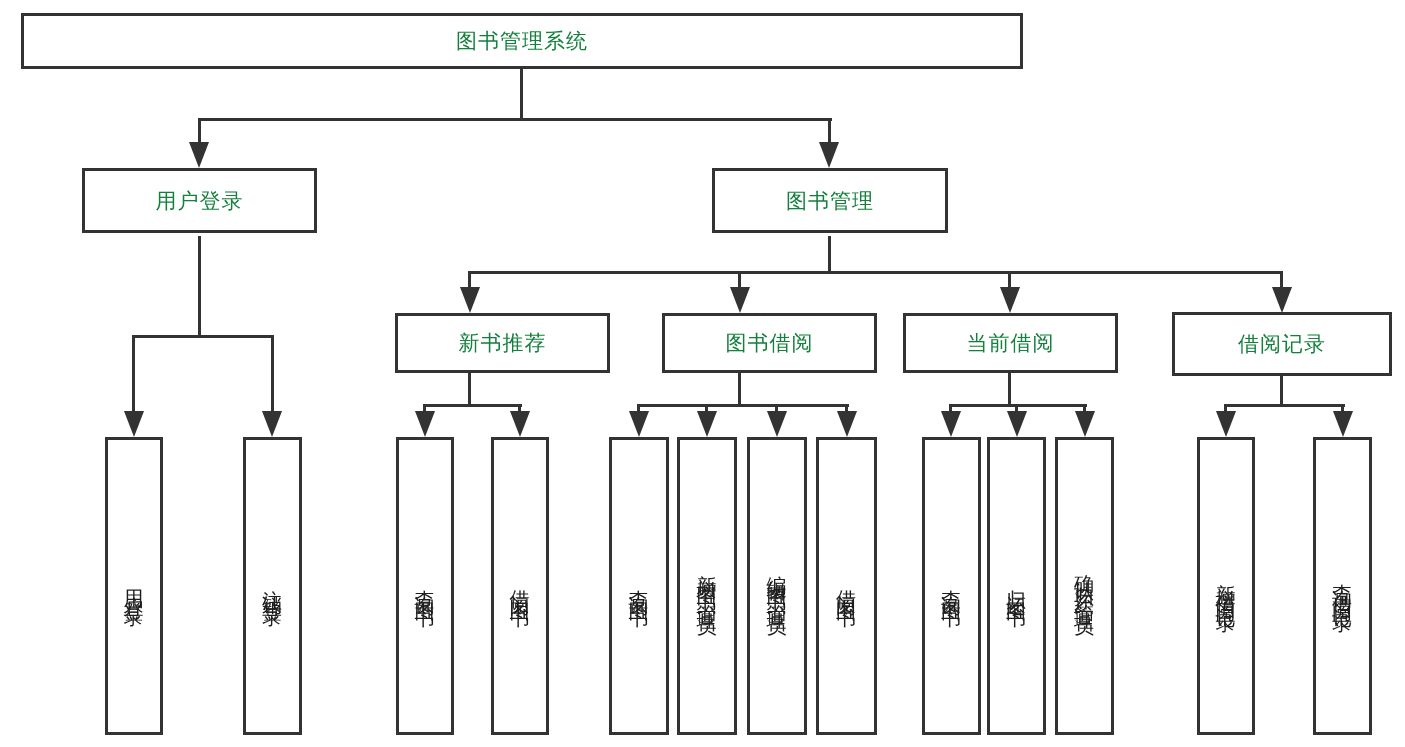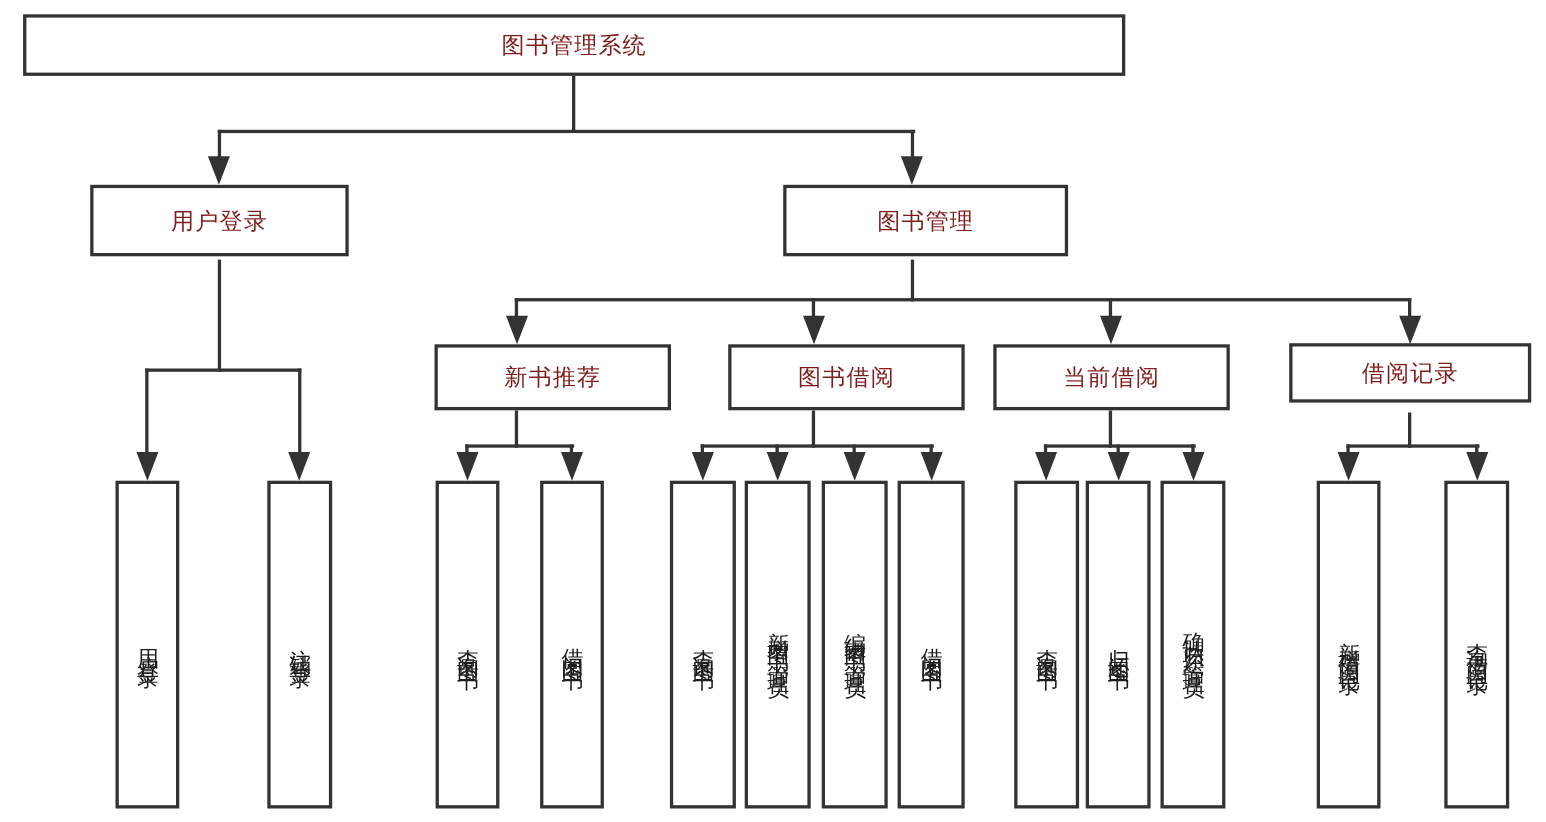--- a/index.html
+++ b/index.html
@@ -12,21 +12,21 @@
     overflow:hidden;
   }
   .node{
     position:absolute;
     box-sizing:border-box;
     background:#fff;
     border:3px solid #333;
     display:flex;
     align-items:center;
     justify-content:center;
-    color:#7f1d1d;
+    color:#15803d;
     font-size:21px;
     letter-spacing:1px;
     z-index:2;
     white-space:nowrap;
   }
   .leaf{
     position:absolute;
     box-sizing:border-box;
     background:#fff;
     border:3px solid #333;
@@ -70,29 +70,29 @@
 </style>
 </head>
 <body>
 
 <div class="stage">
 
   <div class="node" style="left:21px;top:13px;width:1002px;height:56px;">图书管理系统</div>
 
   <div class="node" style="left:82px;top:168px;width:235px;height:65px;">用户登录</div>
 
-  <div class="node" style="left:712px;top:168px;width:259px;height:65px;">图书管理</div>
+  <div class="node" style="left:712px;top:168px;width:236px;height:65px;">图书管理</div>
 
   <div class="node" style="left:363px;top:313px;width:215px;height:60px;margin-left:32px;">新书推荐</div>
 
   <div class="node" style="left:662px;top:313px;width:215px;height:60px;">图书借阅</div>
 
   <div class="node" style="left:903px;top:313px;width:215px;height:60px;">当前借阅</div>
 
-  <div class="node" style="left:1172px;top:312px;width:220px;height:54px;">借阅记录</div>
+  <div class="node" style="left:1172px;top:312px;width:220px;height:64px;">借阅记录</div>
 
   <div class="leaf" style="left:105px;top:437px;width:58px;height:298px;">用户登录</div>
 
   <div class="leaf" style="left:243px;top:437px;width:59px;height:298px;">注销登录</div>
 
   <div class="leaf" style="left:396px;top:437px;width:58px;height:298px;">查询图书</div>
 
   <div class="leaf" style="left:491px;top:437px;width:58px;height:298px;">借阅图书</div>
 
   <div class="leaf" style="left:609px;top:437px;width:60px;height:298px;">查询图书</div>

